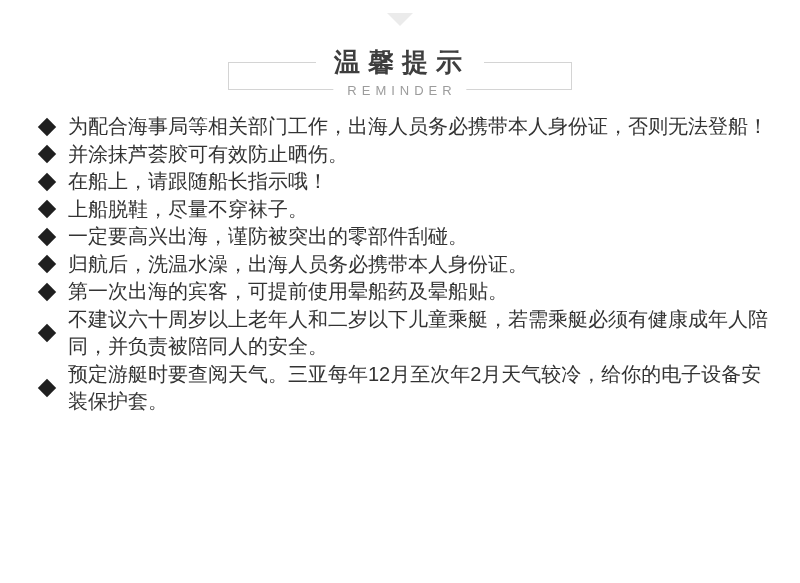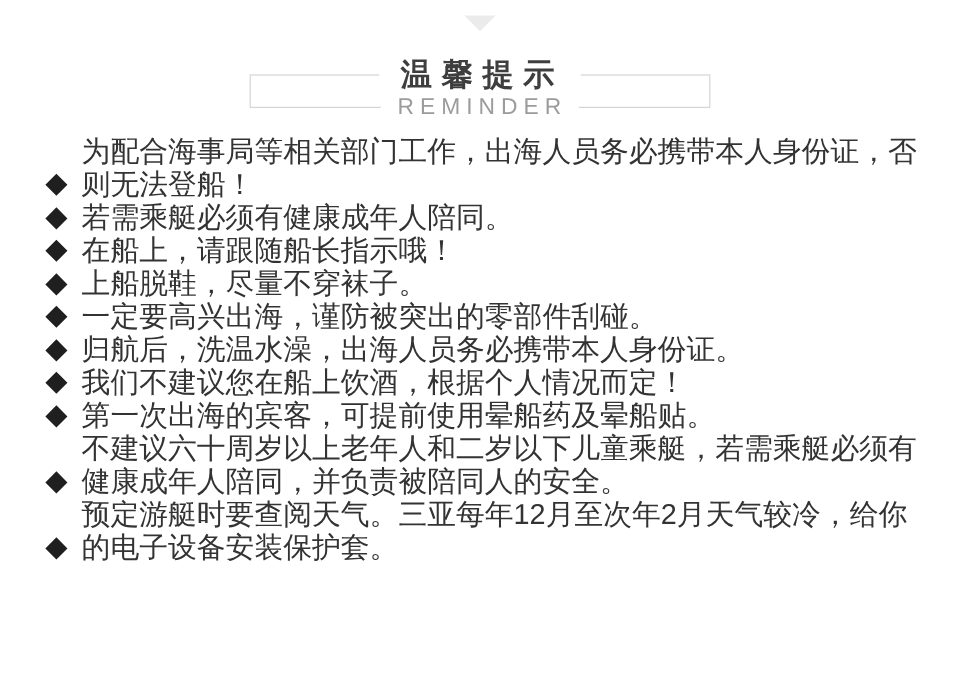--- a/index.html
+++ b/index.html
@@ -27,21 +27,21 @@
   .triangle {
     width: 0;
     height: 0;
     margin: 13px auto 0 auto;
     border-left: 13px solid transparent;
     border-right: 13px solid transparent;
     border-top: 13px solid var(--triangle);
   }
   .title-box {
     position: relative;
-    width: 384px;
+    width: 344px;
     height: 28px;
     margin: 36px auto 0 auto;
     border: 1px solid var(--box-border);
   }
   .title {
     position: absolute;
     top: -1px;
     left: 50%;
     transform: translate(-50%, -50%);
     background: var(--background);
@@ -53,32 +53,32 @@
     color: var(--title-text);
   }
   .subtitle {
     position: absolute;
     bottom: -1px;
     left: 50%;
     transform: translate(-50%, 50%);
     background: var(--background);
     padding: 0 10px 0 14px;
     white-space: nowrap;
-    font-size: 19px;
+    font-size: 13px;
     letter-spacing: 5px;
     color: var(--subtitle-text);
   }
   .tips {
     list-style: none;
     margin: 23px 28px 0 38px;
   }
   .tip {
     display: flex;
-    align-items: flex-end;
-    font-size: 24px;
+    align-items: center;
+    font-size: 20px;
     line-height: 27.5px;
     color: var(--body-text);
   }
   .bullet {
     flex: 0 0 18px;
     width: 18px;
     height: 27.5px;
     position: relative;
   }
   .bullet::before {
@@ -111,21 +111,21 @@
 
   <ul class="tips">
 
       <li class="tip">
         <span class="bullet"></span>
         <span class="tip-text">为配合海事局等相关部门工作，出海人员务必携带本人身份证，否则无法登船！</span>
       </li>
 
       <li class="tip">
         <span class="bullet"></span>
-        <span class="tip-text">若需乘艇必须有健康成年人陪同。</span>
+        <span class="tip-text">并涂抹芦荟胶可有效防止晒伤。</span>
       </li>
 
       <li class="tip">
         <span class="bullet"></span>
         <span class="tip-text">在船上，请跟随船长指示哦！</span>
       </li>
 
       <li class="tip">
         <span class="bullet"></span>
         <span class="tip-text">上船脱鞋，尽量不穿袜子。</span>
@@ -136,24 +136,20 @@
         <span class="tip-text">一定要高兴出海，谨防被突出的零部件刮碰。</span>
       </li>
 
 
       <li class="tip">
         <span class="bullet"></span>
         <span class="tip-text">归航后，洗温水澡，出海人员务必携带本人身份证。</span>
       </li>
 
 
-      <li class="tip">
-        <span class="bullet"></span>
-        <span class="tip-text">我们不建议您在船上饮酒，根据个人情况而定！</span>
-      </li>
 
       <li class="tip">
         <span class="bullet"></span>
         <span class="tip-text">第一次出海的宾客，可提前使用晕船药及晕船贴。</span>
       </li>
 
       <li class="tip">
         <span class="bullet"></span>
         <span class="tip-text">不建议六十周岁以上老年人和二岁以下儿童乘艇，若需乘艇必须有健康成年人陪同，并负责被陪同人的安全。</span>
       </li>

